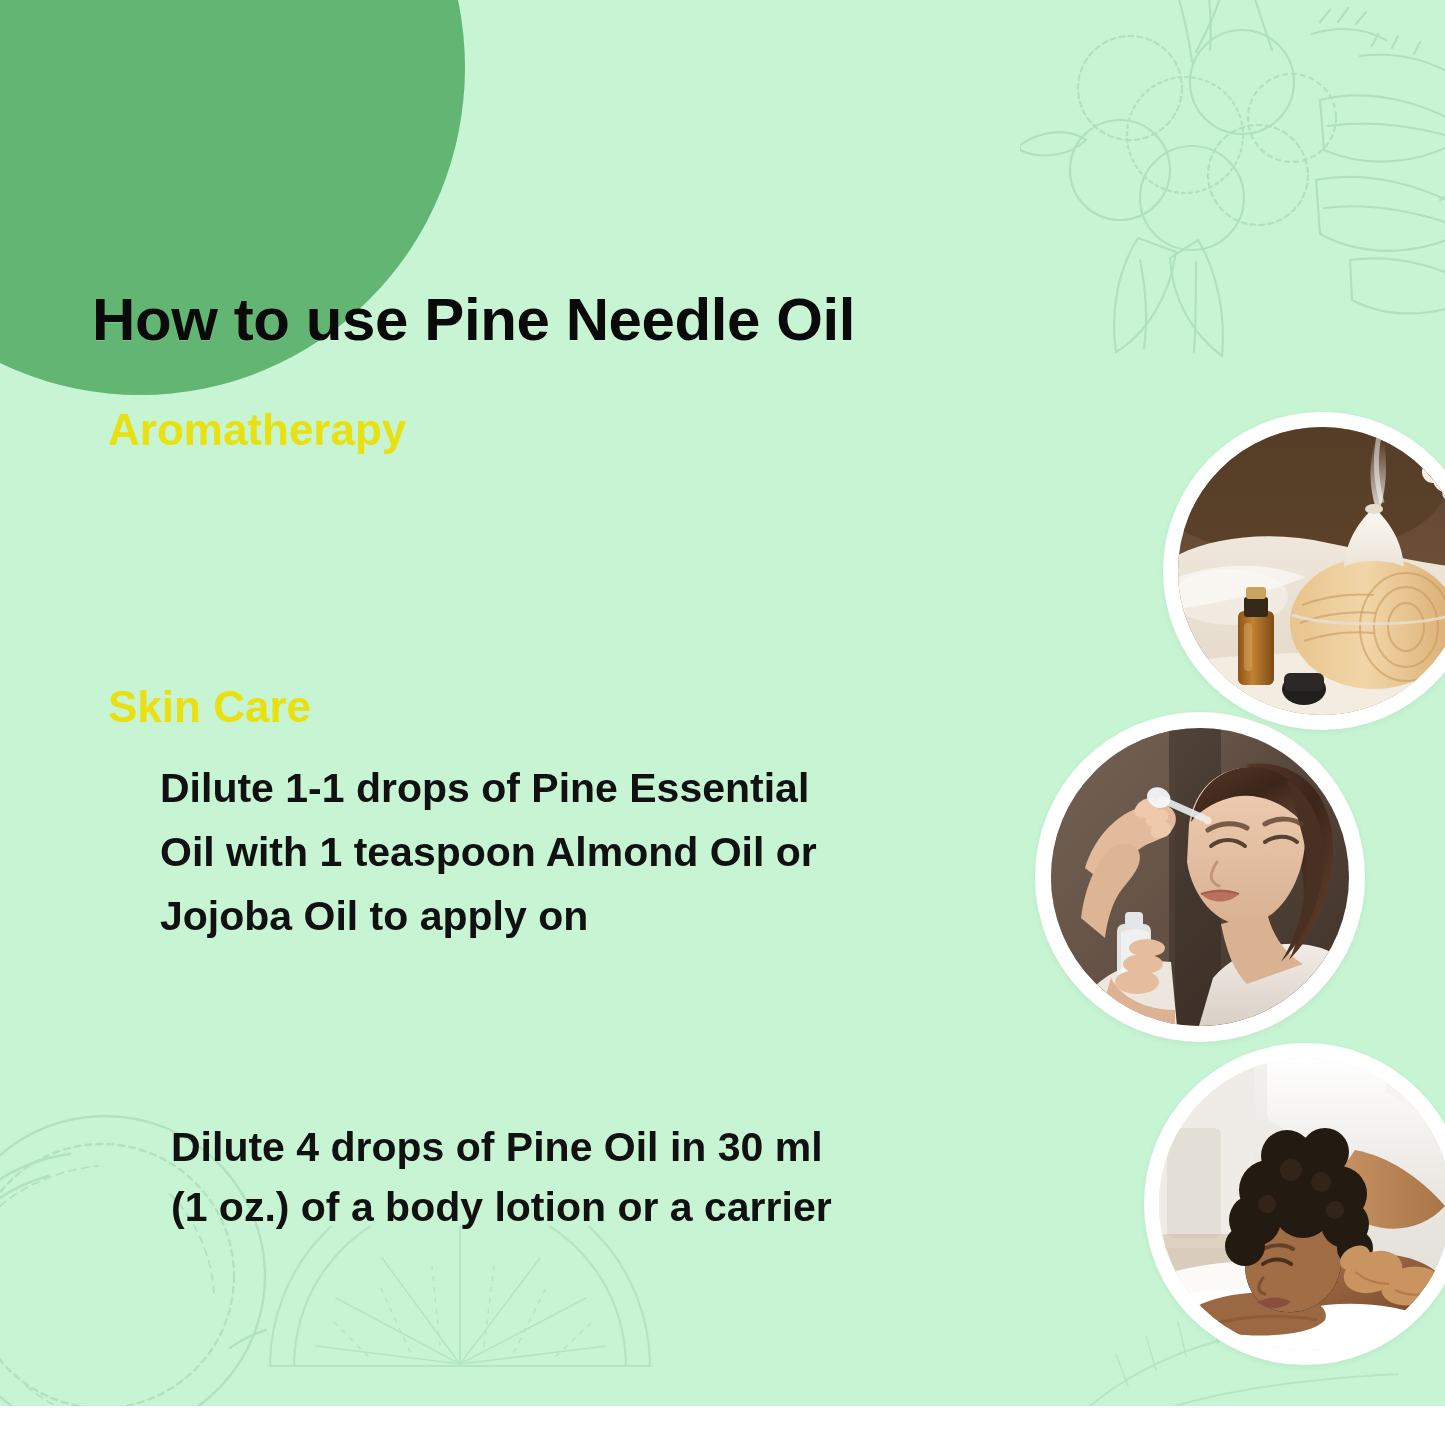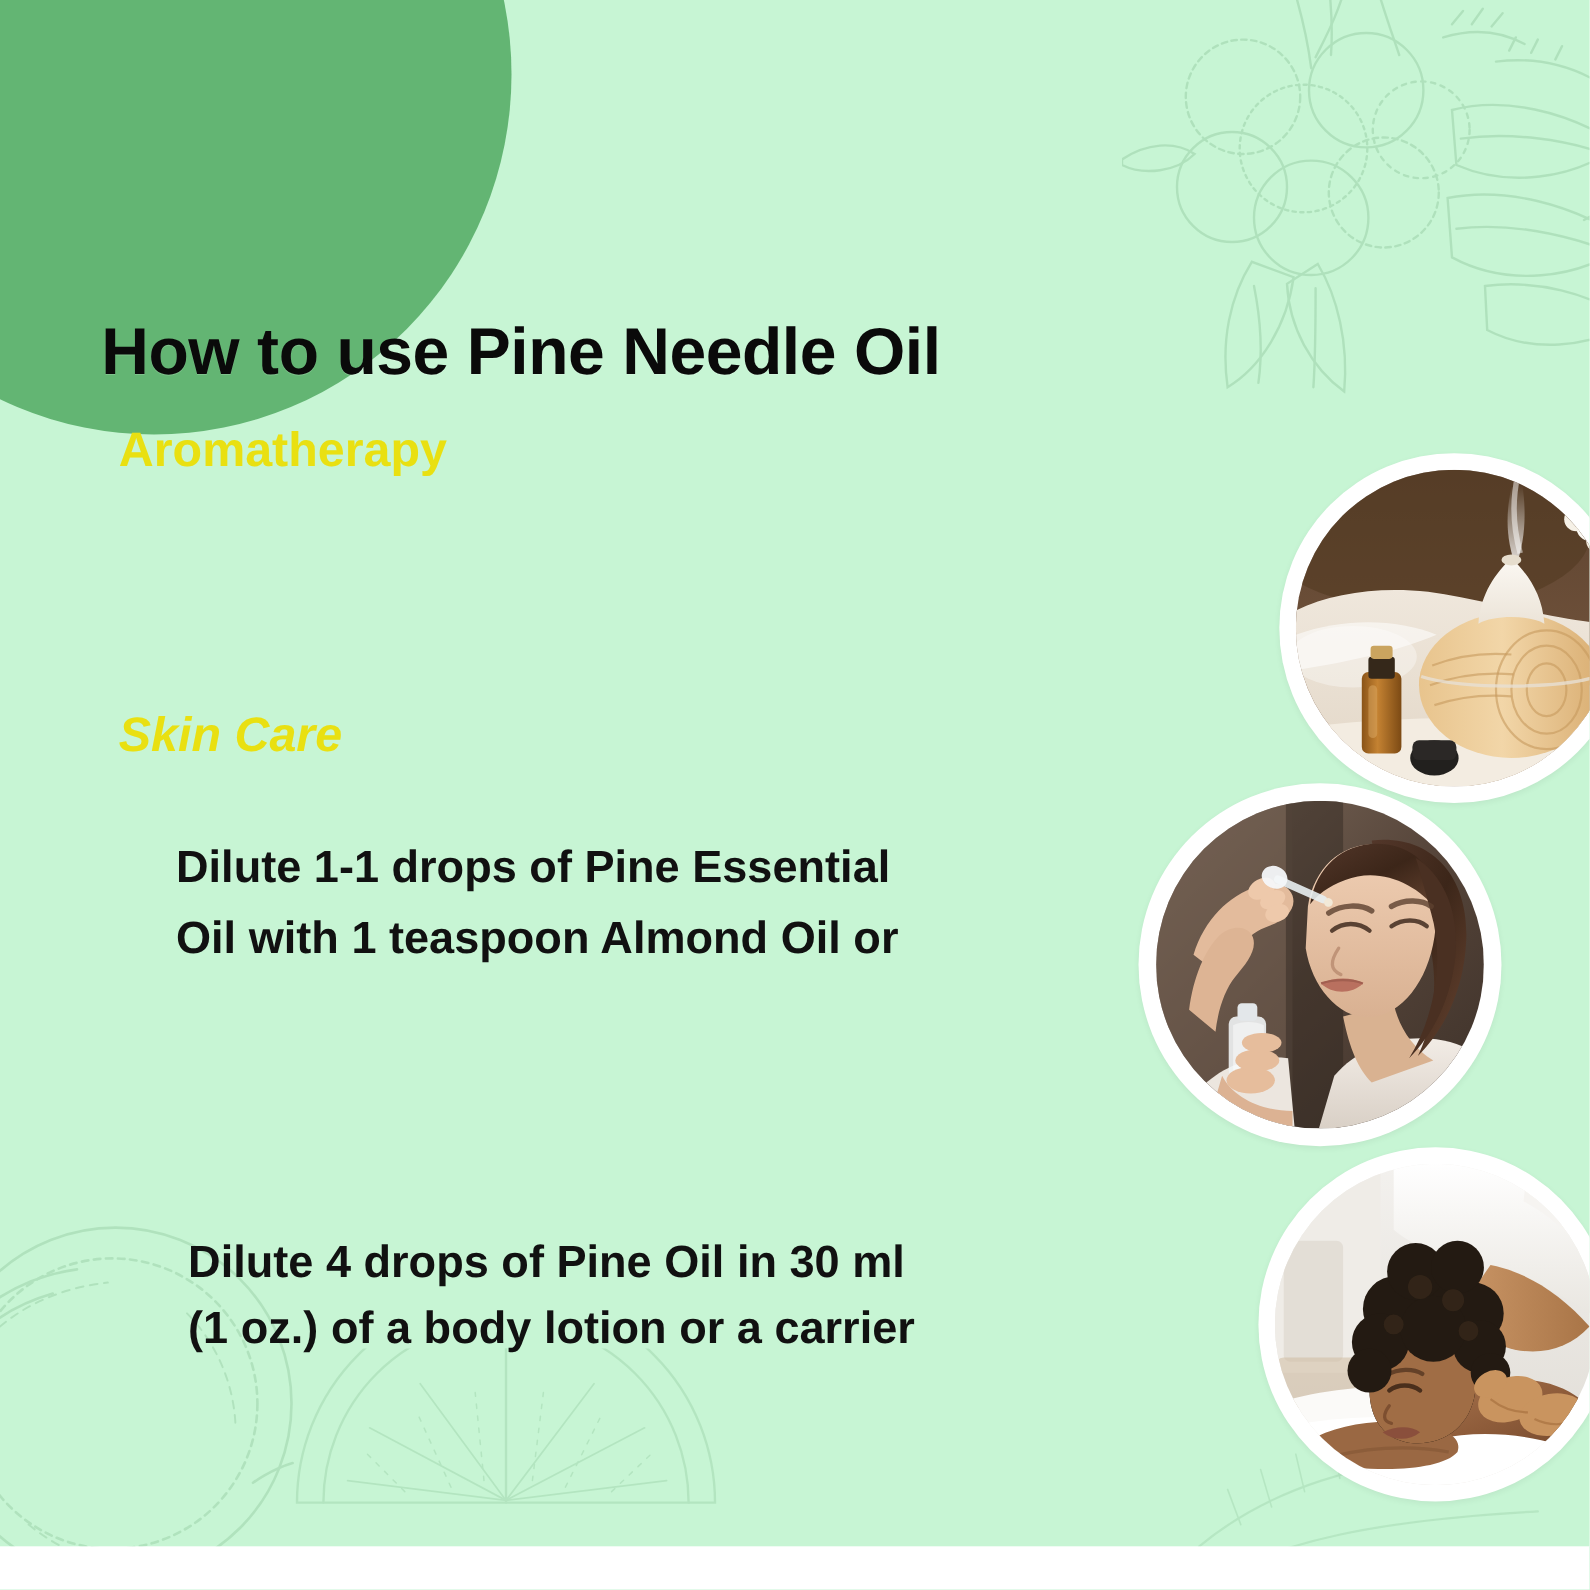--- a/index.html
+++ b/index.html
@@ -93,24 +93,24 @@
     font-weight: 600;
     color: #111111;
     line-height: 1.52;
     width: 880px;
   }
   .section-body .line {
     display: block;
     white-space: nowrap;
   }
 
-  #sec-aroma-heading { top: 388px; text-align: center; }
+  #sec-aroma-heading { top: 408px; text-align: center; }
   #sec-aroma-body    { top: 464px; line-height: 1.52; }
 
-  #sec-skin-heading  { top: 647px; font-style: italic; }
+  #sec-skin-heading  { top: 685px; }
   #sec-skin-body     { top: 757px; line-height: 1.56; }
 
   #sec-massage-heading { top: 1048px; }
   #sec-massage-body    { top: 1117px; line-height: 1.47; margin-left: 11px; }
 
   
   .photo-circle {
     position: absolute;
     border-radius: 50%;
     background: #ffffff;
@@ -261,20 +261,21 @@
   <div id="green-blob"></div>
 
   <h1 id="page-title">How to use Pine Needle Oil</h1>
 
   <div class="section-heading" id="sec-aroma-heading">Aromatherapy</div>
 
   <div class="section-heading" id="sec-skin-heading">Skin Care</div>
   <div class="section-body" id="sec-skin-body">
     <span class="line">Dilute 1-1 drops of Pine Essential</span>
     <span class="line">Oil with 1 teaspoon Almond Oil or</span>
+    <span class="line">Jojoba Oil to apply on</span>
   </div>
 
   <div class="section-body" id="sec-massage-body">
     <span class="line">Dilute 4 drops of Pine Oil in 30 ml</span>
     <span class="line">(1 oz.) of a body lotion or a carrier</span>
   </div>
 
   <div class="photo-circle" id="circle-diffuser">
     <div class="photo-inner">
       <svg viewBox="0 0 288 288" preserveAspectRatio="xMidYMid slice" xmlns="http://www.w3.org/2000/svg">

